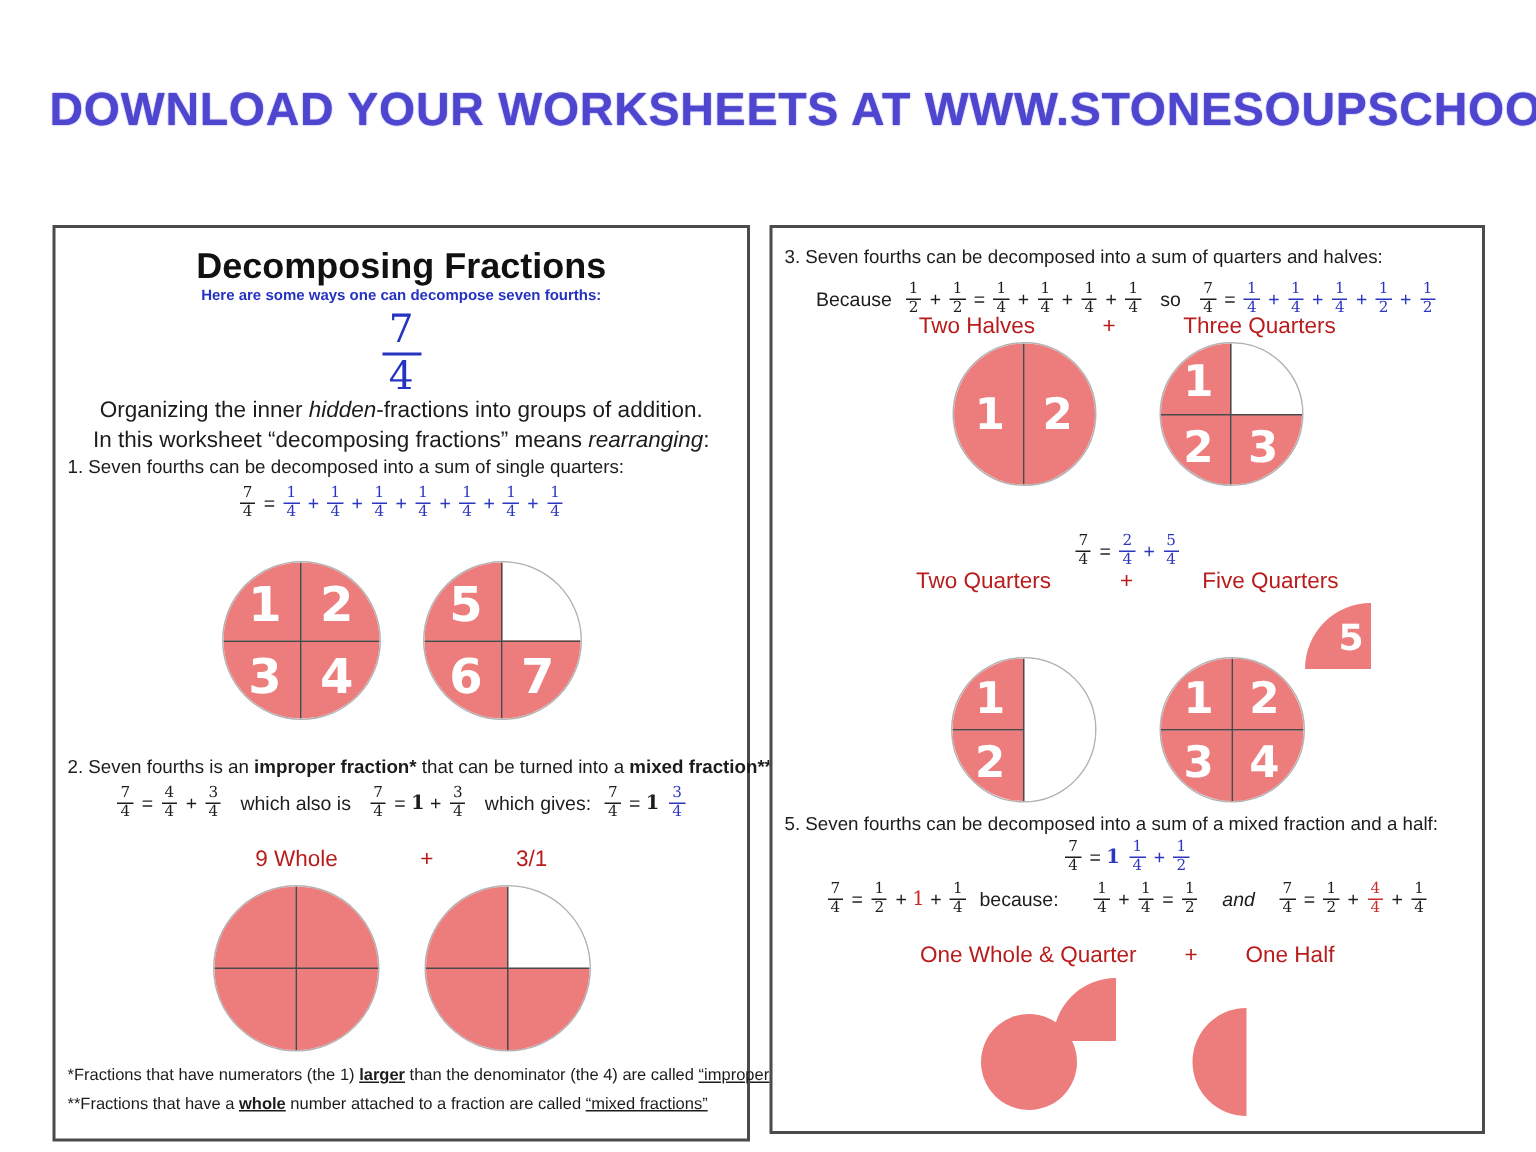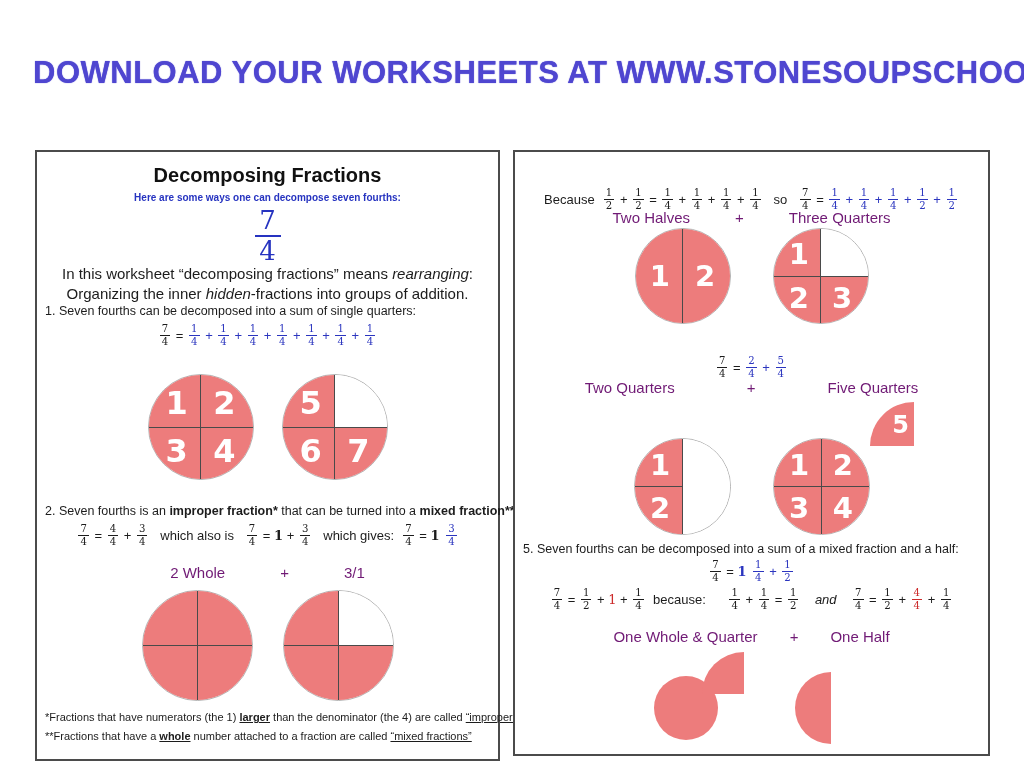--- a/index.html
+++ b/index.html
@@ -11,37 +11,37 @@
           font-size:31px;font-weight:800;letter-spacing:.5px;color:#4f46d0;
           white-space:nowrap;text-shadow:0 0 1px #4f46d0;}
 
   
   .page{position:absolute;background:#fff;border:2px solid #4b4b4b;box-sizing:border-box;}
   .page1{left:35px;top:150px;width:465px;height:611px;}
   .page2{left:513px;top:150px;width:477px;height:606px;}
   .block{position:absolute;left:0;right:0;}
 
   .title{position:absolute;left:0;right:0;top:12px;margin:0;text-align:center;
-         font-size:20px;font-weight:bold;color:#111;}
+         font-size:24px;font-weight:bold;color:#111;}
   .subtitle{position:absolute;left:0;right:0;top:40px;text-align:center;
             font-size:10px;font-weight:bold;color:#2633c0;}
 
   .bigfrac{position:absolute;left:0;right:0;top:55px;display:flex;flex-direction:column;
            align-items:center;color:#2633c0;font-family:"DejaVu Serif",serif;}
   .bf-num,.bf-den{font-size:26px;line-height:1.05;}
   .bf-bar{width:26px;height:2px;background:#2633c0;margin:1px 0;}
 
   .intro{position:absolute;left:0;right:0;top:112px;text-align:center;
          font-size:15px;line-height:1.35;color:#1c1c1c;}
 
   .sec-head{position:absolute;left:8px;right:6px;font-size:12.5px;color:#1c1c1c;}
   .eq{position:absolute;left:0;right:0;text-align:center;font-size:13px;color:#1c1c1c;
       display:flex;justify-content:center;align-items:center;}
   .labels{position:absolute;left:0;right:0;display:flex;justify-content:center;
-          font-size:15px;color:#701a75;}
+          font-size:15px;color:#b91c1c;}
 
   .seg{white-space:pre;}
   .i{font-style:italic;}
   .b{font-weight:bold;}
   .u{text-decoration:underline;}
   .sf{font-family:"DejaVu Serif",serif;}
   .blue{color:#2b35bf;}
   .red{color:#cc2b2b;}
 
   .frac{display:inline-flex;flex-direction:column;align-items:center;vertical-align:middle;
@@ -82,22 +82,22 @@
     <h1 class="title">Decomposing Fractions</h1>
     <div class="subtitle">Here are some ways one can decompose seven fourths:</div>
 
     <div class="bigfrac">
       <span class="bf-num">7</span>
       <span class="bf-bar"></span>
       <span class="bf-den">4</span>
     </div>
 
     <div class="intro">
+      <div><span class="seg ">Organizing the inner </span><span class="seg i">hidden</span><span class="seg ">-fractions into groups of addition.</span></div>
       <div><span class="seg ">In this worksheet “decomposing fractions” means </span><span class="seg i">rearranging</span><span class="seg ">:</span></div>
-      <div><span class="seg ">Organizing the inner </span><span class="seg i">hidden</span><span class="seg ">-fractions into groups of addition.</span></div>
     </div>
 
     <div class="sec-head" style="top:152px;">1. Seven fourths can be decomposed into a sum of single quarters:</div>
     <div class="eq" style="top:172px;">
         <span class="frac ">
           <span class="fn">7</span>
           <span class="fd">4</span>
         </span>
         <span class="seg "> = </span>
         <span class="frac blue">
@@ -195,21 +195,21 @@
           <span class="fd">4</span>
         </span>
         <span class="seg "> = </span>
         <span class="seg b sf">1 </span>
         <span class="frac blue">
           <span class="fn">3</span>
           <span class="fd">4</span>
         </span>
       </div>
     <div class="labels" style="top:412px;gap:55px;">
-      <span>2 Whole</span>
+      <span>9 Whole</span>
       <span>+</span>
       <span>3/1</span>
     </div>
     <div class="circles-flex" style="top:438px;gap:30px;">
         <div class="circle" style="width: 111px; height: 111px;">
           <div class="quad tl" style="background: rgb(237, 124, 124);"></div>
           <div class="quad tr" style="background: rgb(237, 124, 124);"></div>
           <div class="quad bl" style="background: rgb(237, 124, 124);"></div>
           <div class="quad br" style="background: rgb(237, 124, 124);"></div>
           <div class="cl-v"></div>
@@ -225,20 +225,21 @@
         </div>
       </div>
 
     <div class="footnotes">
       <div><span class="seg ">*Fractions that have numerators (the 1) </span><span class="seg b u">larger</span><span class="seg "> than the denominator (the 4) are called </span><span class="seg u">“improper fractions”</span></div>
       <div><span class="seg ">**Fractions that have a </span><span class="seg b u">whole</span><span class="seg "> number attached to a fraction are called </span><span class="seg u">“mixed fractions”</span></div>
     </div>
   </div>
 
   <div class="page page2">
+    <div class="sec-head" style="top:12px;">3. Seven fourths can be decomposed into a sum of quarters and halves:</div>
     <div class="eq" style="top:36px;text-align:right;">
         <span class="seg ">Because  </span>
         <span class="frac ">
           <span class="fn">1</span>
           <span class="fd">2</span>
         </span>
         <span class="seg "> + </span>
         <span class="frac ">
           <span class="fn">1</span>
           <span class="fd">2</span>
@@ -329,21 +330,21 @@
         <span class="frac blue">
           <span class="fn">2</span>
           <span class="fd">4</span>
         </span>
         <span class="seg blue"> + </span>
         <span class="frac blue">
           <span class="fn">5</span>
           <span class="fd">4</span>
         </span>
       </div>
-    <div class="labels" style="top:227px;gap:72px;align-items:center;">
+    <div class="labels" style="top:227px;gap:46px;align-items:center;">
       <span>Two Quarters</span>
       <span>+</span>
       <span>Five Quarters</span>
     </div>
     <div class="block" style="top:246px;height:145px;">
       <div class="circles-flex" style="top:40px;gap:42px;">
           <div class="circle" style="width: 97px; height: 97px;">
             <div class="quad tl" style="background: rgb(237, 124, 124);"></div>
             <span class="cnum tln" style="font-size: 29px;">1</span>
             <div class="quad tr" style="background: rgb(255, 255, 255);"></div>

